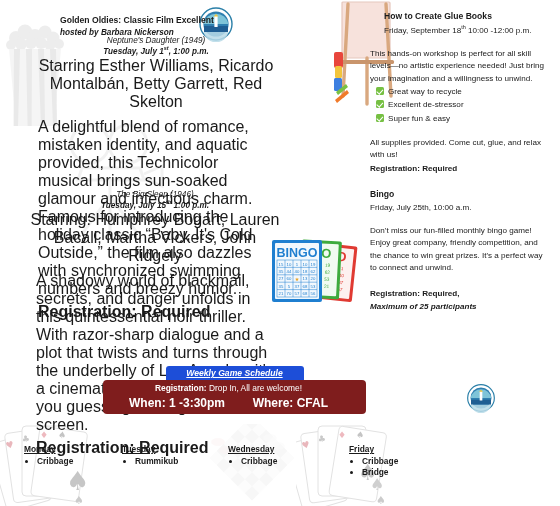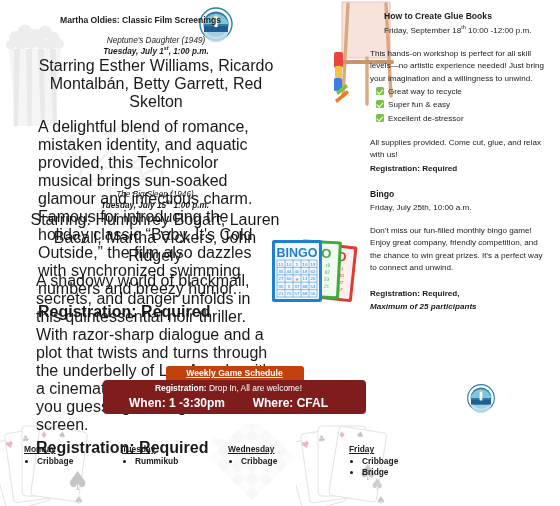--- a/index.html
+++ b/index.html
@@ -73,25 +73,26 @@
   .chkbox:after{
     content:"";position:absolute;left:2px;top:1.2px;
     width:2.6px;height:4.6px;border:solid #fff;
     border-width:0 1.4px 1.4px 0;transform:rotate(42deg);
   }
 
   
   .sched{position:absolute;left:103px;top:366px;width:263px;}
   .sched-tab{
     width:138px;margin:0 auto;
-    background:#c2410c;color:#ffffff;
+    background:#1d4ed8;color:#ffffff;
     font-size:8.6px;font-weight:600;
     text-align:center;padding:2px 0 2px 0;
     border-radius:3px 3px 0 0;
     text-decoration:underline;
+    font-style:italic;
   }
   .sched-body{
     background:#7f1d1d;color:#ffffff;
     border-radius:4px;
     padding:3px 20px 4px 8px;
   }
   .sched-row1{font-size:8.4px;text-align:center;}
   .sched-row2{display:flex;justify-content:space-between;font-size:12px;font-weight:700;margin-top:3px;padding:0 18px;}
 
   
@@ -343,21 +344,22 @@
       <text x="42" y="14" fill="#eeb9bf" transform="rotate(0 46 12)">♦</text>
       <text x="60" y="14" fill="#c4c4c4" transform="rotate(9 64 12)">♠</text>
     </g>
     <text x="62" y="56" font-family="DejaVu Sans, sans-serif" font-size="22" fill="#c6c6c6">♠</text>
     <text x="74" y="66" font-family="DejaVu Sans, sans-serif" font-size="16" fill="#cfcfcf">♠</text>
     <text x="80" y="80" font-family="DejaVu Sans, sans-serif" font-size="11" fill="#cccccc">♠</text>
   </svg>
 
 
   <div class="col-left">
-    <div class="hdr" style="margin-left:32px;">Martha Oldies: Classic Film Screenings</div>
+    <div class="hdr" style="margin-left:32px;">Golden Oldies: Classic Film Excellent</div>
+    <div class="sub-i" style="margin-left:32px;">hosted by Barbara Nickerson</div>
   </div>
 
   <div class="film1">
     <p class="movie-title">Neptune's Daughter (1949)</p>
     <p class="movie-date">
       <span>Tuesday, July 1</span><sup>st</sup><span>, 1:00 p.m.</span>
     </p>
     <p class="stars">Starring Esther Williams, Ricardo Montalbán, Betty Garrett, Red Skelton</p>
     <div class="desc">
       <p class="body-p">A delightful blend of romance, mistaken identity, and aquatic provided, this Technicolor musical brings sun-soaked glamour and infectious charm. Famous for introducing the holiday classic “Baby, It's Cold Outside,” the film also dazzles with synchronized swimming numbers and breezy humor.</p>
@@ -387,25 +389,25 @@
 
     <p class="body-p" style="margin-top:11px;">This hands-on workshop is perfect for all skill levels—no artistic experience needed! Just bring your imagination and a willingness to unwind.</p>
 
     <div style="margin-top:1px;">
       <div class="chk">
         <span class="chkbox"></span>
         <span>Great way to recycle</span>
       </div>
       <div class="chk">
         <span class="chkbox"></span>
-        <span>Super fun &amp; easy</span>
+        <span>Excellent de-stressor</span>
       </div>
       <div class="chk">
         <span class="chkbox"></span>
-        <span>Excellent de-stressor</span>
+        <span>Super fun &amp; easy</span>
       </div>
     </div>
 
     <p class="body-p" style="margin-top:12px;">All supplies provided. Come cut, glue, and relax with us!</p>
     <p class="reg" style="margin-top:2px;">Registration: Required</p>
 
     <p class="hdr" style="margin:12px 0 0 0;">Bingo</p>
     <p style="margin:1px 0 0 0;">Friday, July 25th, 10:00 a.m.</p>
     <p class="body-p" style="margin-top:11px;">Don't miss our fun-filled monthly bingo game! Enjoy great company, friendly competition, and the chance to win great prizes. It's a perfect way to connect and unwind.</p>
     <p class="reg" style="margin-top:14px;">Registration: Required,</p>

